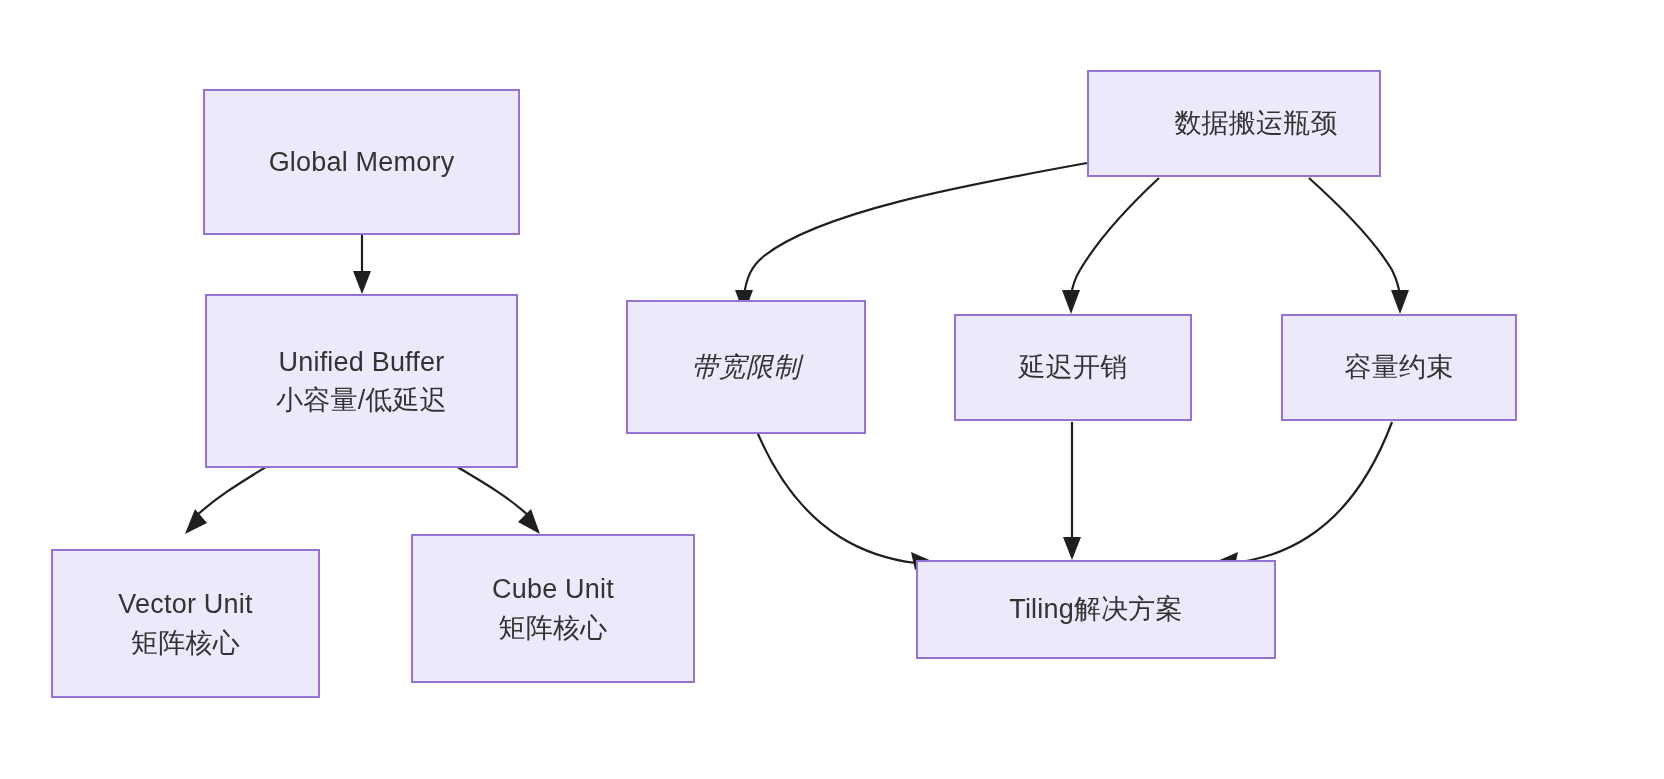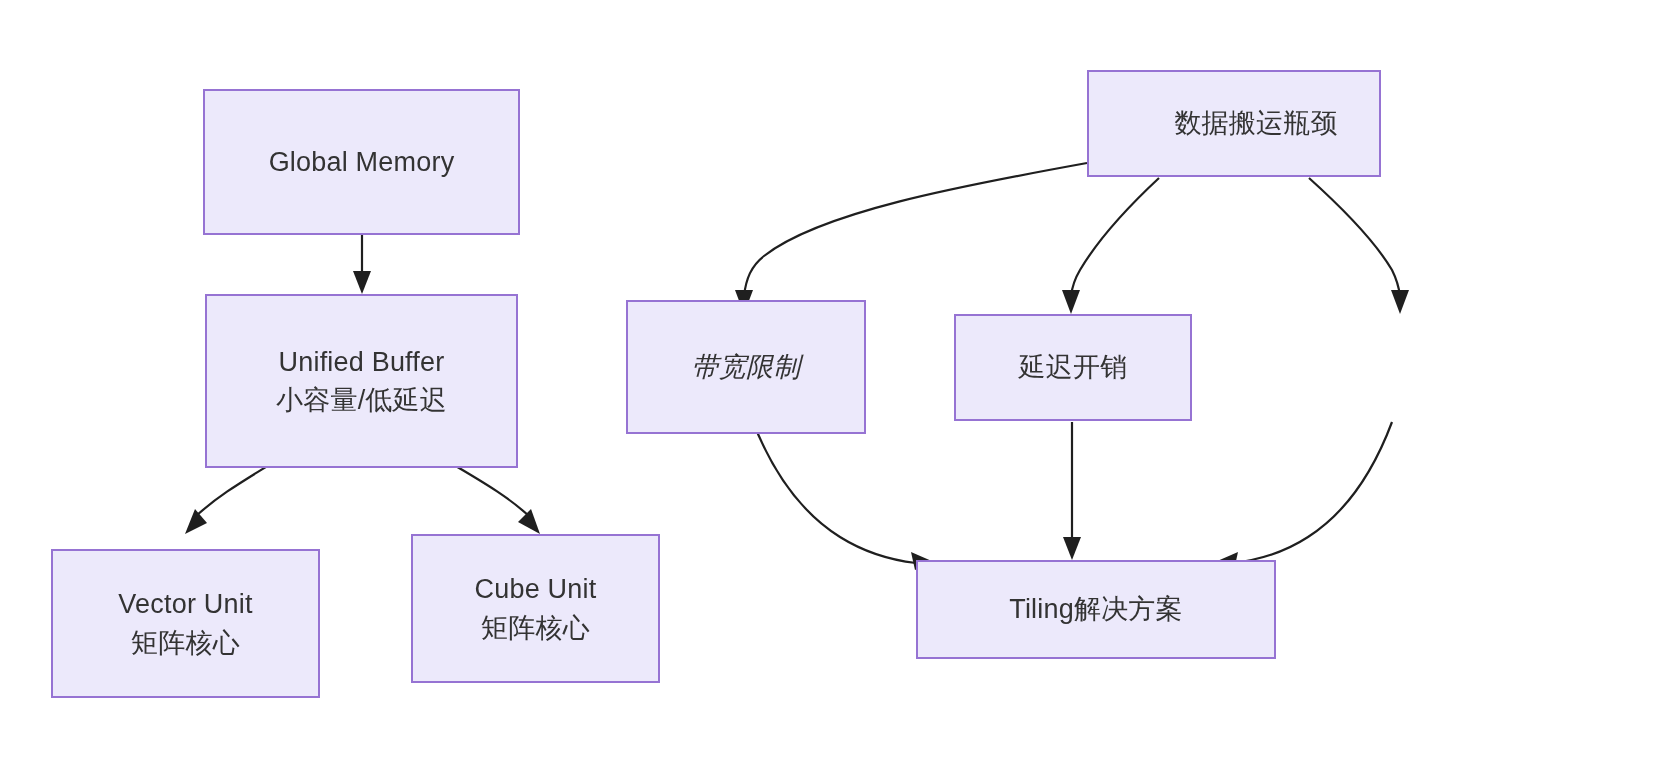--- a/index.html
+++ b/index.html
@@ -117,35 +117,38 @@
   <div class="node" style="left:205px; top:294px; width:313px; height:174px;">
     <span class="line">Unified Buffer</span>
     <span class="line">小容量/低延迟</span>
   </div>
 
   <div class="node" style="left:51px; top:534px; width:269px; height:149px;margin-top:15px;">
     <span class="line">Vector Unit</span>
     <span class="line">矩阵核心</span>
   </div>
 
-  <div class="node" style="left:411px; top:534px; width:249px; height:149px;">
+  <div class="node" style="left:411px; top:534px; width:284px; height:149px;">
     <span class="line">Cube Unit</span>
     <span class="line">矩阵核心</span>
   </div>
 
   <div class="node" style="left:1087px; top:70px; width:294px; height:107px;padding-left:44px;">
     <span class="line">数据搬运瓶颈</span>
   </div>
 
   <div class="node" style="left:626px; top:300px; width:240px; height:134px;font-style:italic;">
     <span class="line">带宽限制</span>
   </div>
 
   <div class="node" style="left:954px; top:314px; width:238px; height:107px;">
     <span class="line">延迟开销</span>
   </div>
 
+  <div class="node" style="left:1281px; top:314px; width:236px; height:107px;">
+    <span class="line">容量约束</span>
+  </div>
 
   <div class="node" style="left:916px; top:560px; width:360px; height:99px;">
     <span class="line">Tiling解决方案</span>
   </div>
 
 </div>
 
 </body></html>

